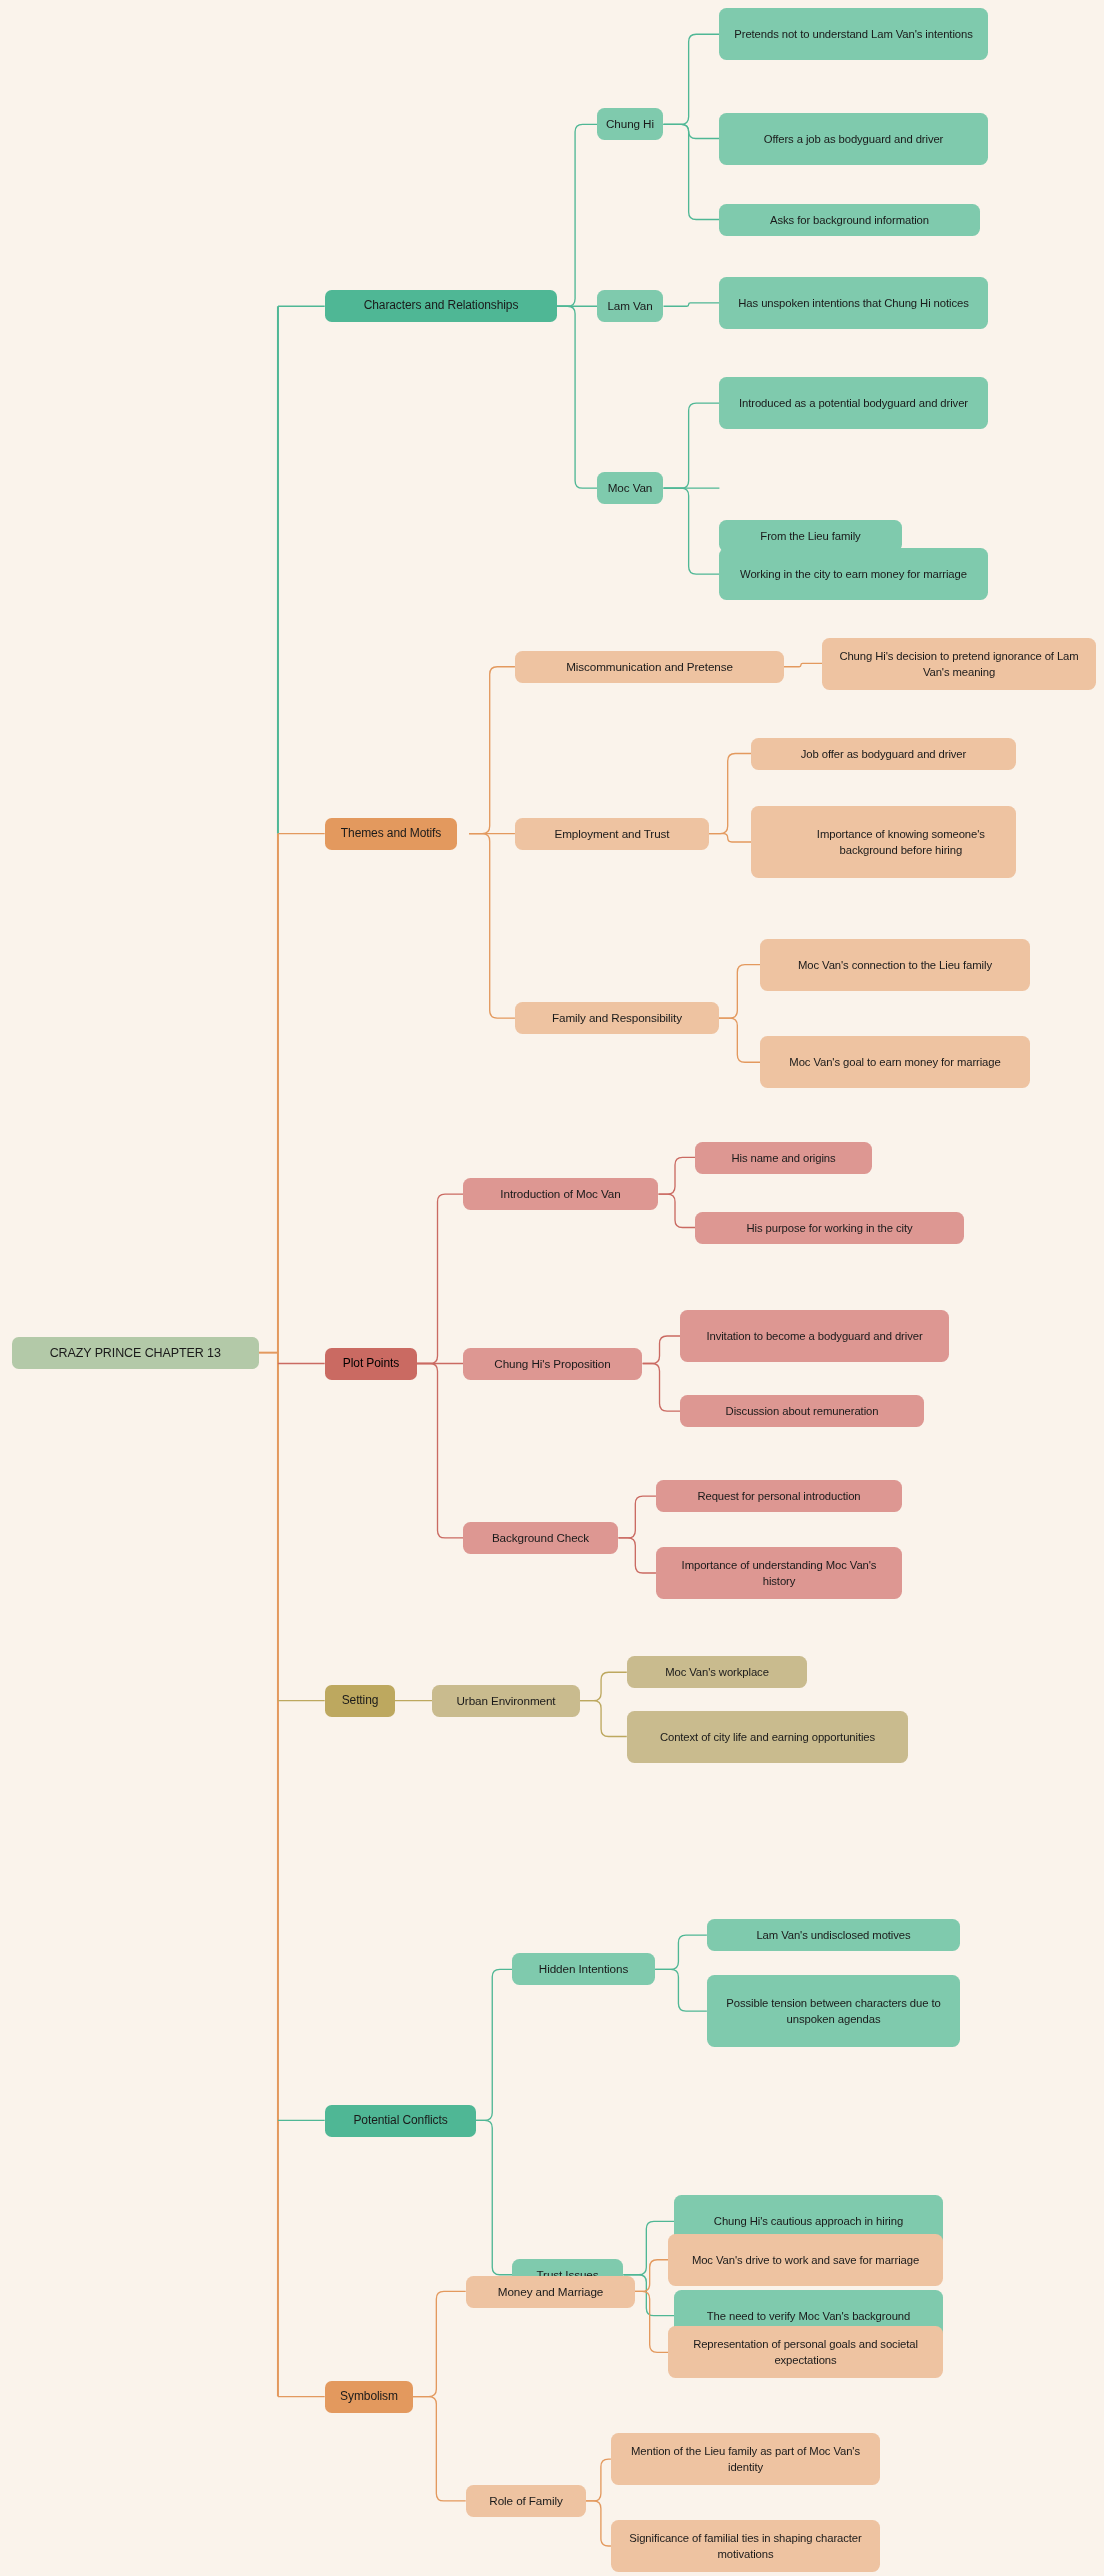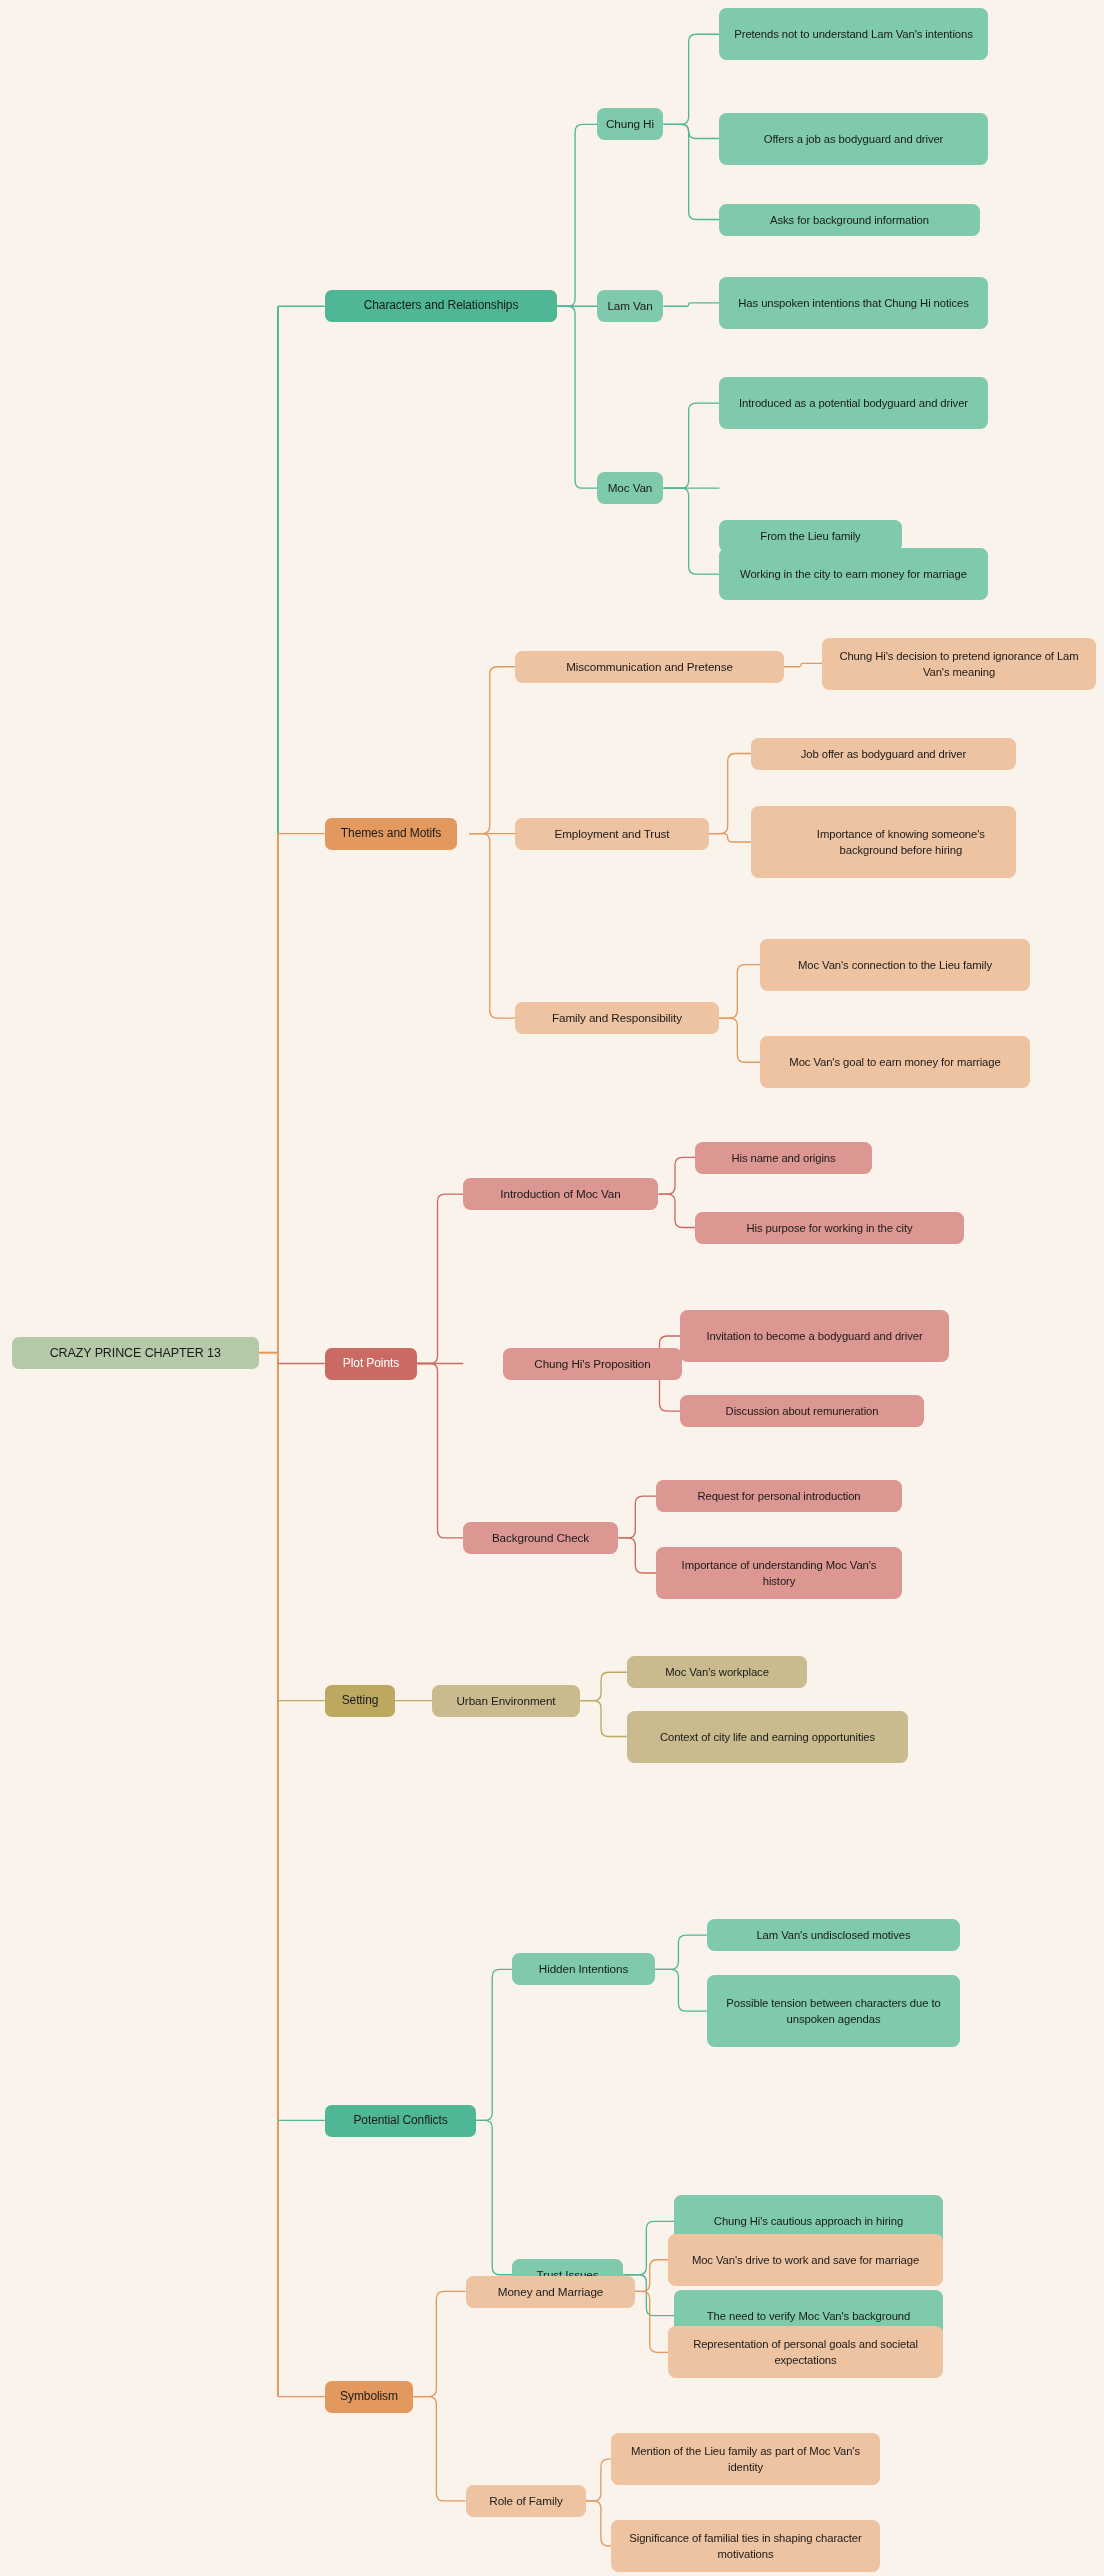--- a/index.html
+++ b/index.html
@@ -52,21 +52,21 @@
 
   
   .c-green-1 { background: #4fb795; }
   .c-green-2 { background: #7fcaad; }
   .c-green-3 { background: #7fcaad; }
 
   .c-orange-1 { background: #e3995e; }
   .c-orange-2 { background: #eec3a1; }
   .c-orange-3 { background: #eec3a1; }
 
-  .c-red-1   { background: #ca6a62; color: #ffffff; }
+  .c-red-1   { background: #ca6a62; color: #000000; }
   .c-red-2   { background: #dd9792; }
   .c-red-3   { background: #dd9792; }
 
   .c-olive-1 { background: #bda85f; }
   .c-olive-2 { background: #c9bb8e; }
   .c-olive-3 { background: #c9bb8e; }
 
   .edge { fill: none; stroke-width: 1.6px; }
   .e-green  { stroke: #4fb795; }
   .e-orange { stroke: #e3995e; }
@@ -201,21 +201,21 @@
     </div>
     <div class="node lvl2 c-red-2" style="left: 463px; top: 1178px; width: 195px; height: 32px;">
       <span>Introduction of Moc Van</span>
     </div>
     <div class="node lvl3 c-red-3" style="left: 695px; top: 1142px; width: 177px; height: 32px;">
       <span>His name and origins</span>
     </div>
     <div class="node lvl3 c-red-3" style="left: 695px; top: 1212px; width: 269px; height: 32px;">
       <span>His purpose for working in the city</span>
     </div>
-    <div class="node lvl2 c-red-2" style="left: 463px; top: 1348px; width: 179px; height: 32px; margin-left: 40px;">
+    <div class="node lvl2 c-red-2" style="left: 463px; top: 1348px; width: 179px; height: 32px;">
       <span>Chung Hi's Proposition</span>
     </div>
     <div class="node lvl3 c-red-3" style="left: 680px; top: 1310px; width: 269px; height: 52px;">
       <span>Invitation to become a bodyguard and driver</span>
     </div>
     <div class="node lvl3 c-red-3" style="left: 680px; top: 1395px; width: 244px; height: 32px;">
       <span>Discussion about remuneration</span>
     </div>
     <div class="node lvl2 c-red-2" style="left: 463px; top: 1522px; width: 155px; height: 32px;">
       <span>Background Check</span>

